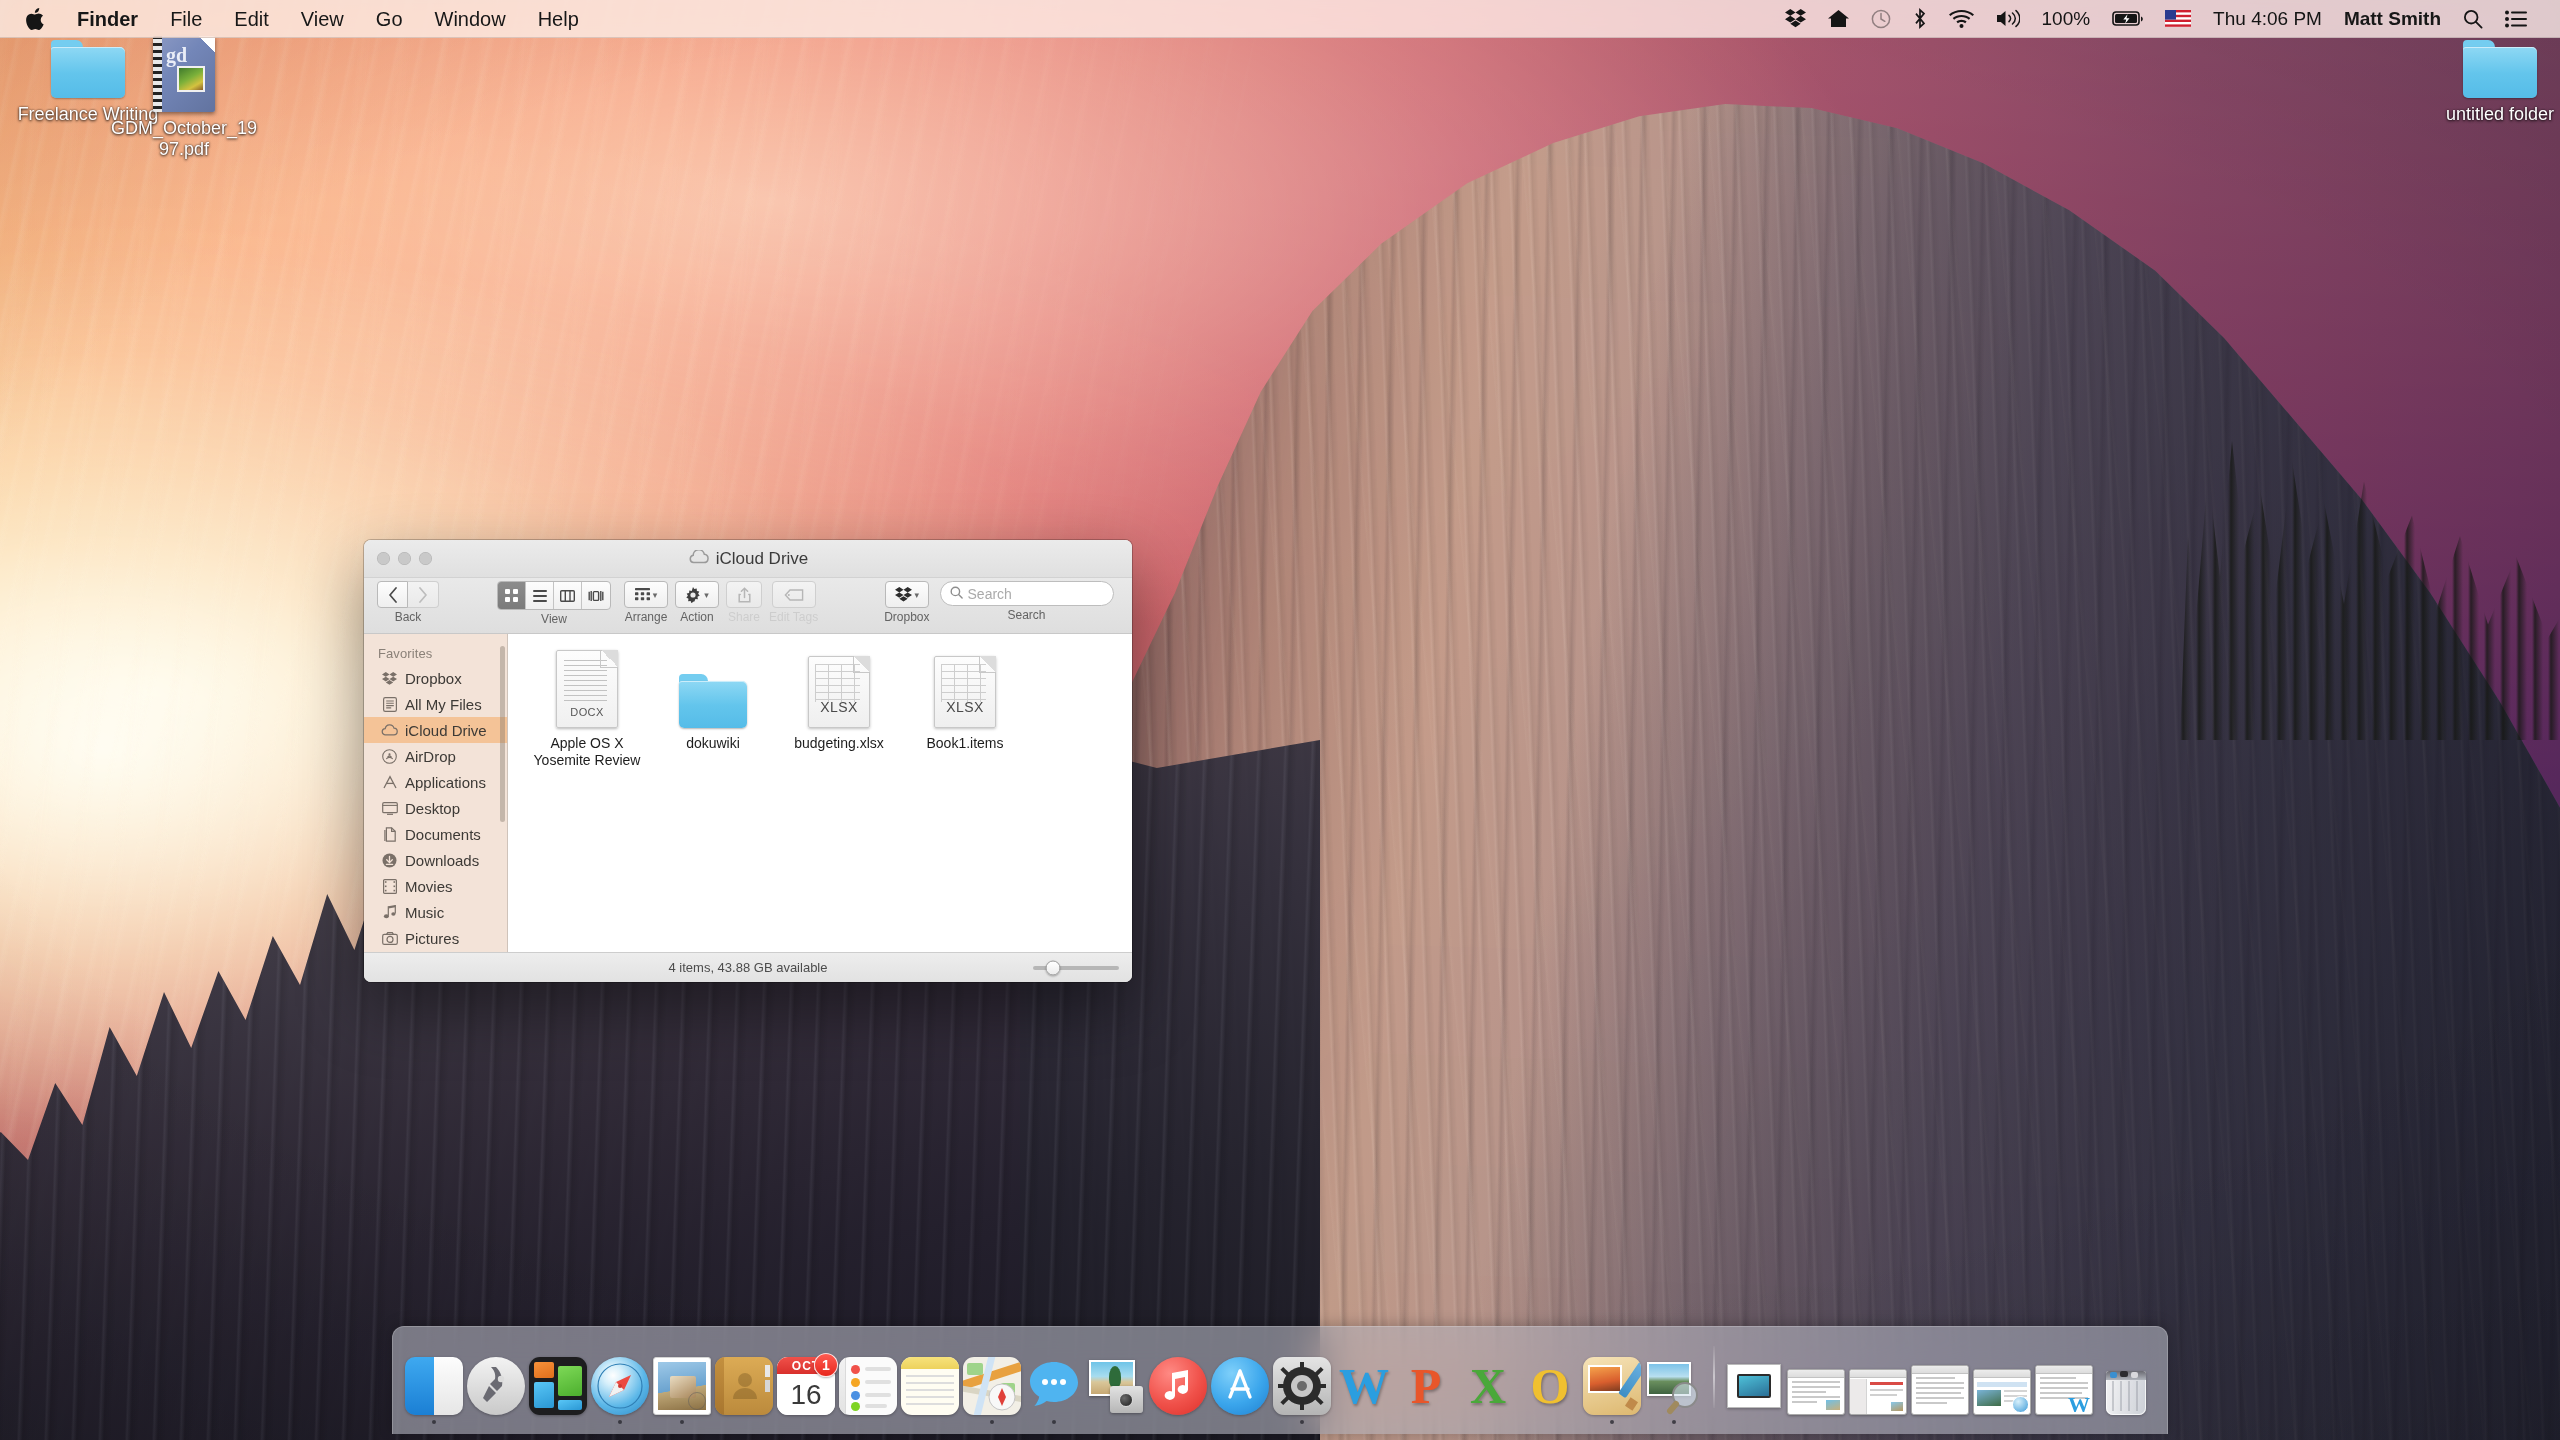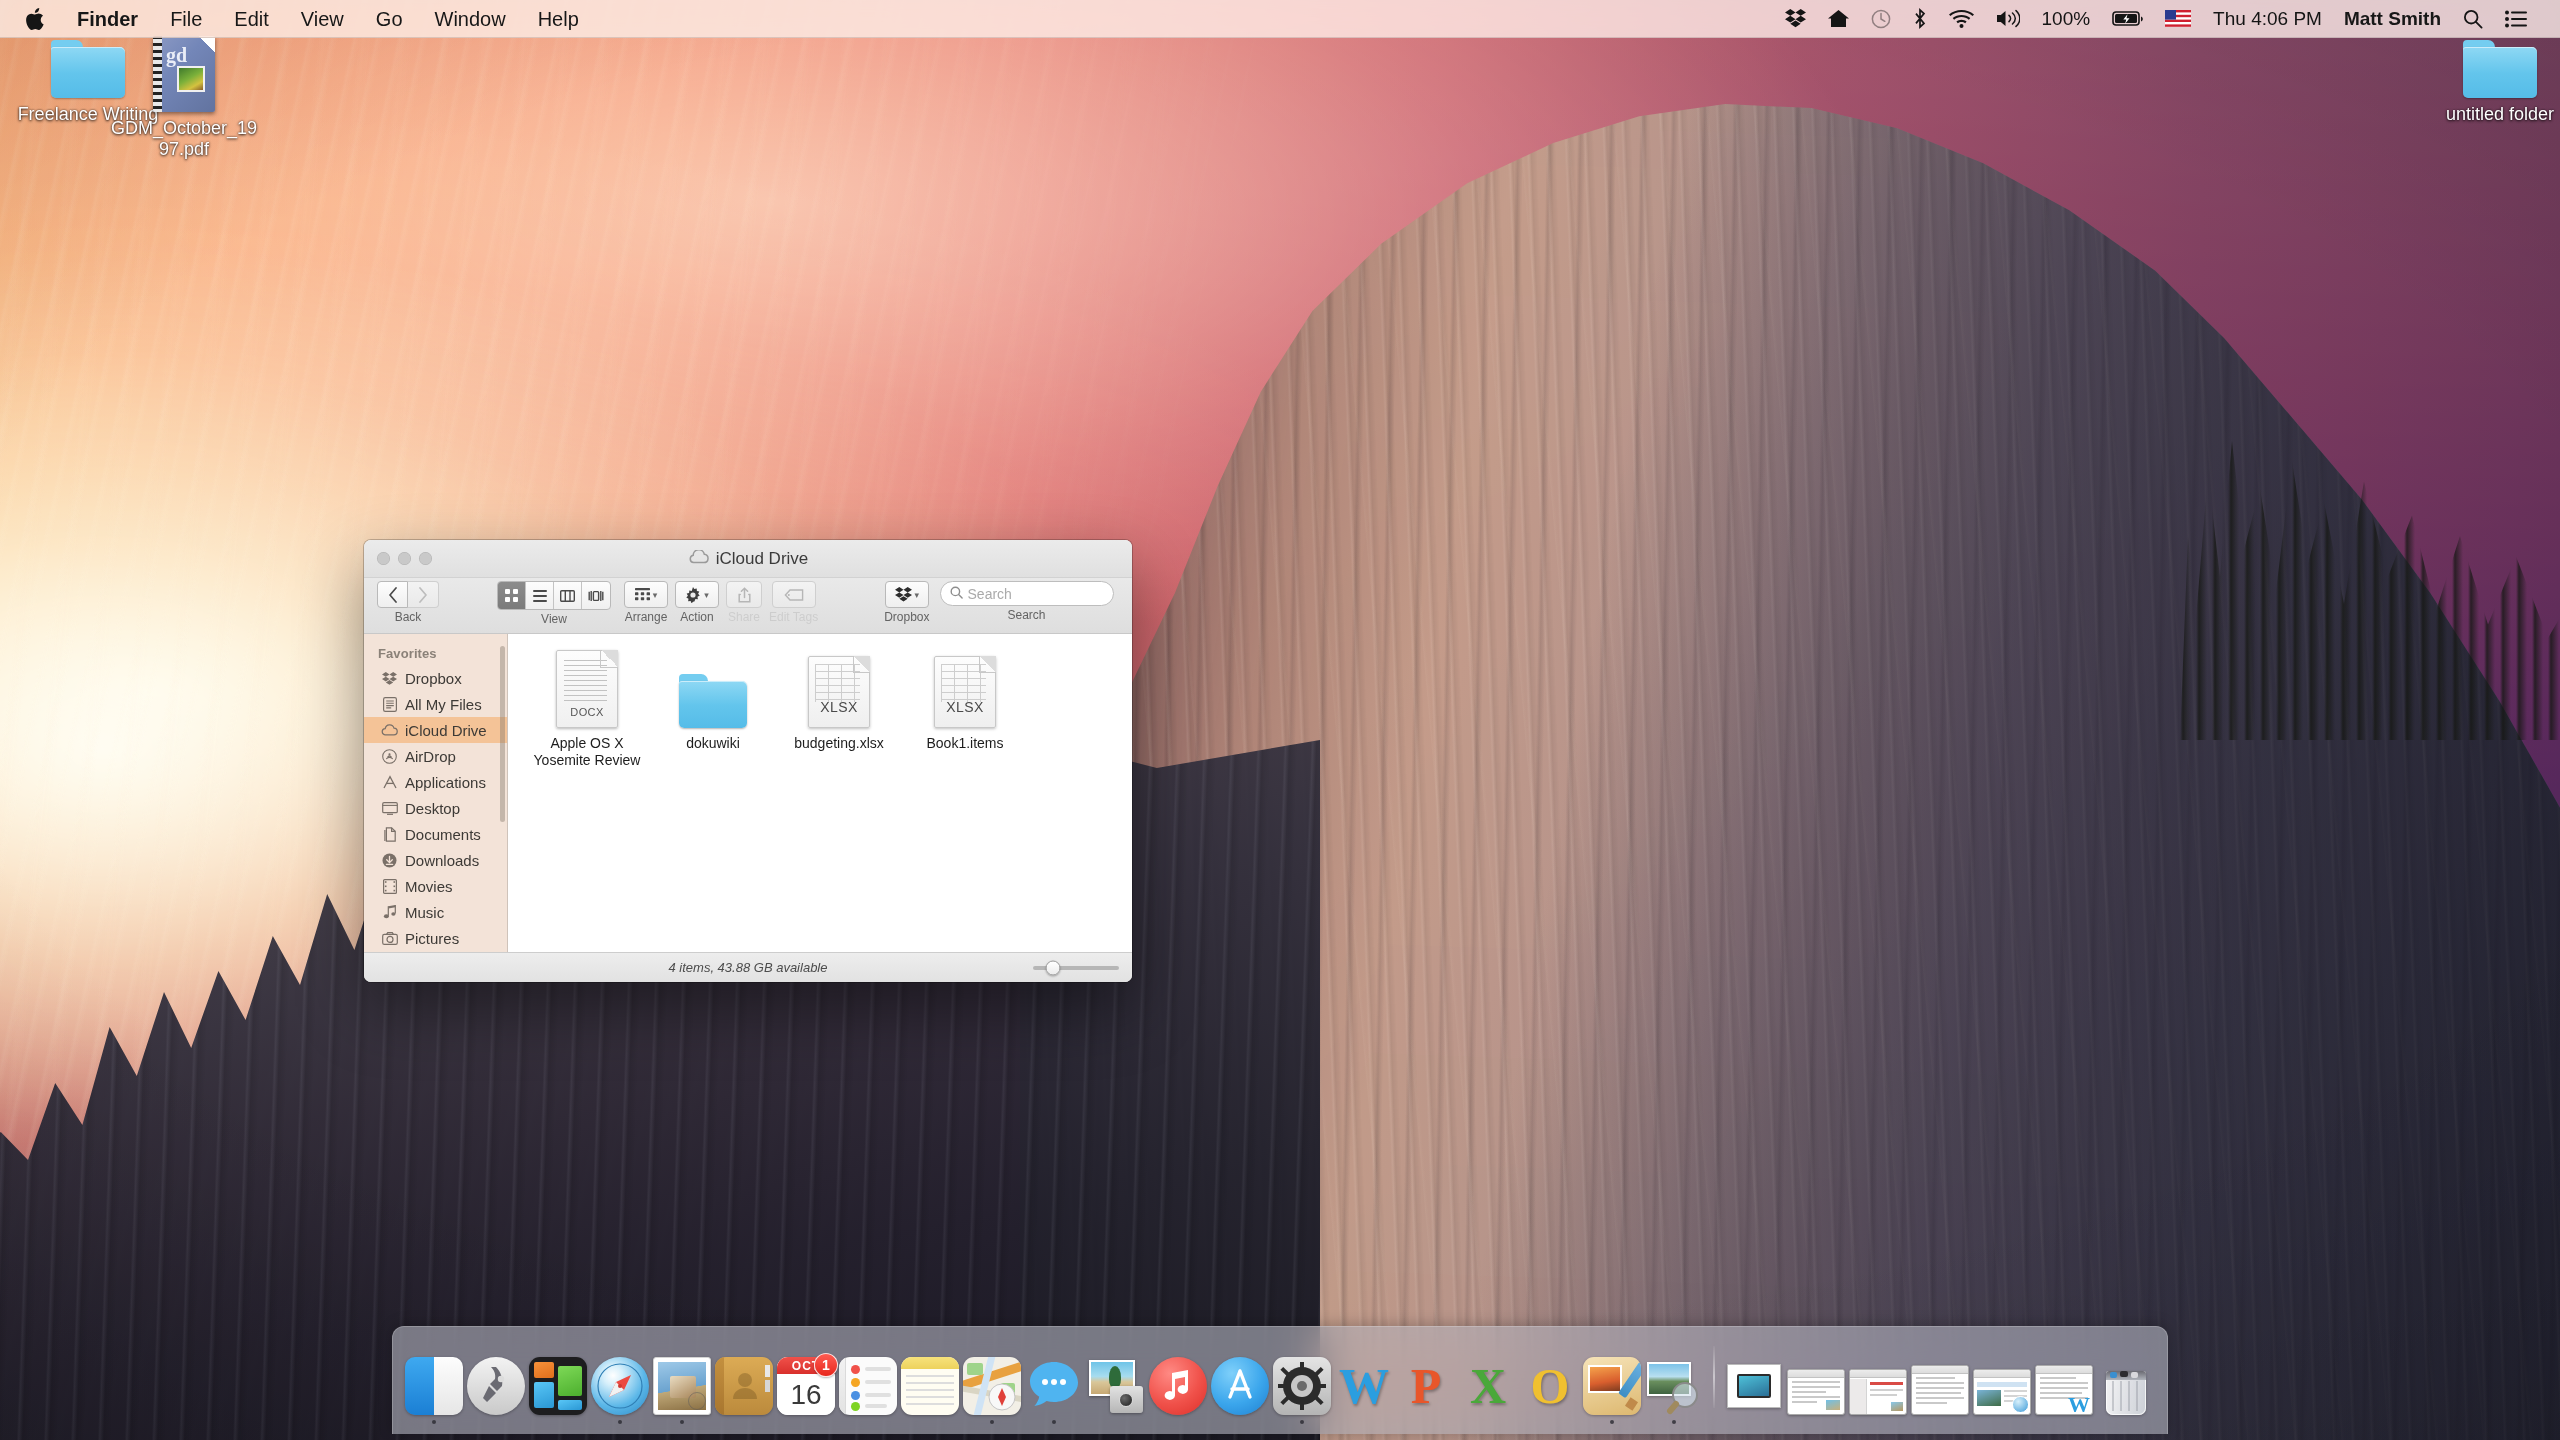--- a/index.html
+++ b/index.html
@@ -343,21 +343,21 @@
   .search-field input::placeholder { color:#aaa; }
   .caret { font-size:9px; color:#6a6a6a; margin-left:1px; }
 
   .fw-body { display:flex; height:calc(442px - 38px - 56px - 30px); }
   .fw-sidebar {
     width:144px; background:rgba(243,226,214,0.96);
     border-right:1px solid #cfc3ba; padding-top:9px;
     overflow:hidden; position:relative; flex:none;
   }
   .sb-header {
-    font-size:13px; font-weight:bold; color:#8a8178;
+    font-size:13px; font-weight:normal; color:#8a8178;
     padding:3px 0 4px 14px; letter-spacing:.1px;
   }
   .sb-item {
     display:flex; align-items:center; gap:7px; height:26px;
     padding-left:17px; font-size:15px; color:#3d3a36; cursor:default;
   }
   .sb-item.sel { background:rgba(243,176,112,0.62); }
   .sb-ico { width:17px; height:17px; flex:none; display:flex; align-items:center; justify-content:center; }
   .sb-scroll {
     position:absolute; right:2px; top:12px; width:5px; height:176px;
@@ -370,21 +370,21 @@
     cursor:default;
   }
   .file-ico-wrap { height:80px; display:flex; align-items:flex-end; justify-content:center; }
   .file-name {
     margin-top:7px; font-size:14px; color:#1d1d1d; text-align:center;
     line-height:1.22; max-width:116px; word-wrap:break-word;
   }
   .fw-status {
     height:30px; background:linear-gradient(180deg,#ededed,#e2e2e2);
     border-top:1px solid #cdcdcd; position:relative;
-    display:flex; align-items:center; justify-content:center;font-style:italic;
+    display:flex; align-items:center; justify-content:center;
   }
   .fw-status .txt { font-size:13px; color:#4c4c4c; }
   .zoom-slider {
     position:absolute; right:13px; top:50%; transform:translateY(-50%);
     width:86px; height:4px; background:#b6b6b6; border-radius:2px;
   }
   .zoom-knob {
     position:absolute; left:20px; top:50%; transform:translate(-50%,-50%);
     width:15px; height:15px; border-radius:50%;
     background:linear-gradient(180deg,#fff,#ececec);

